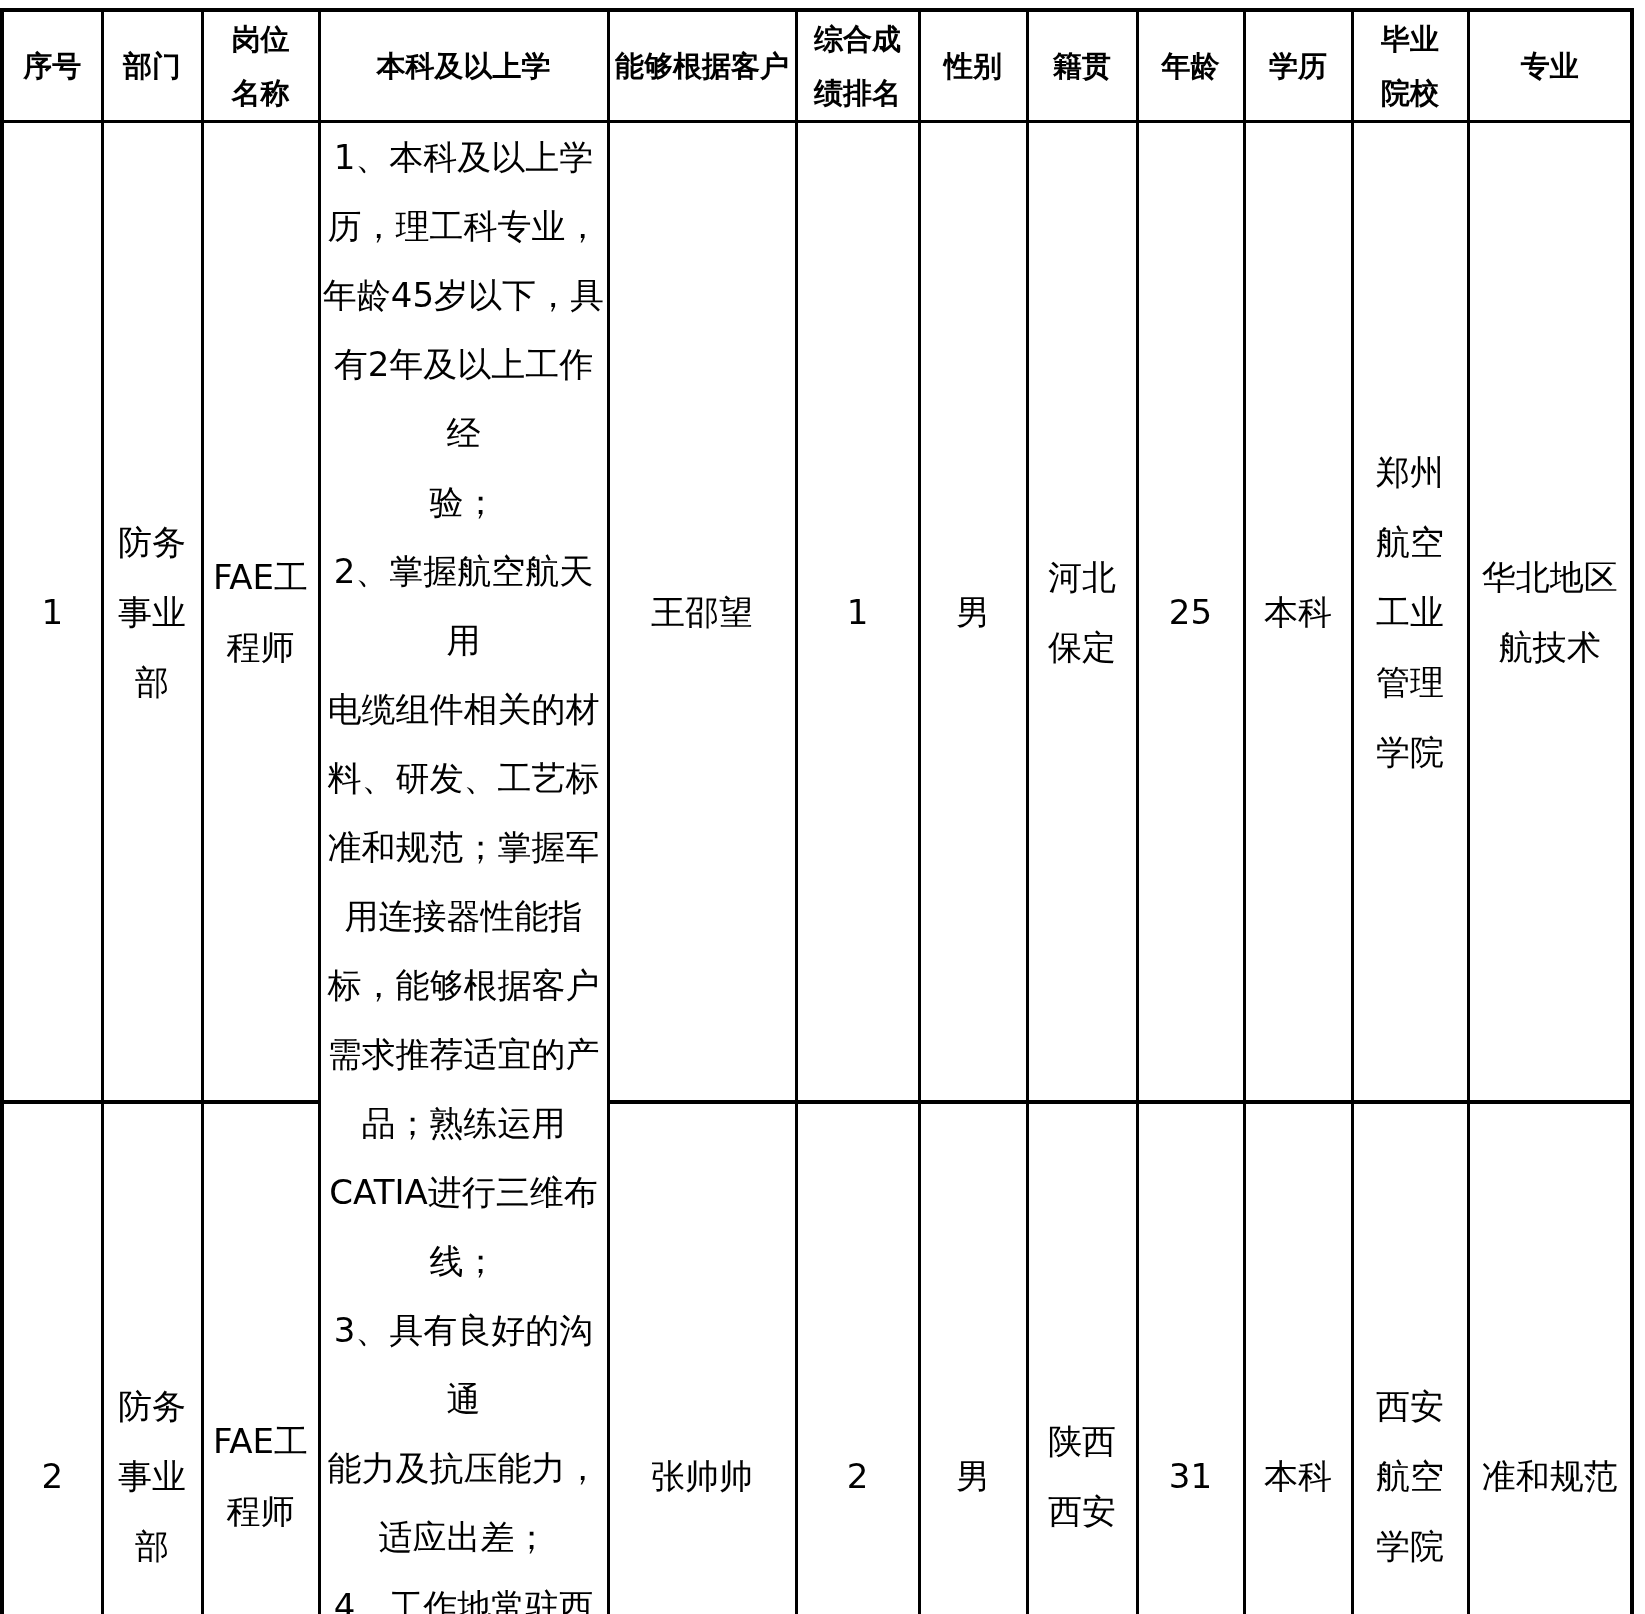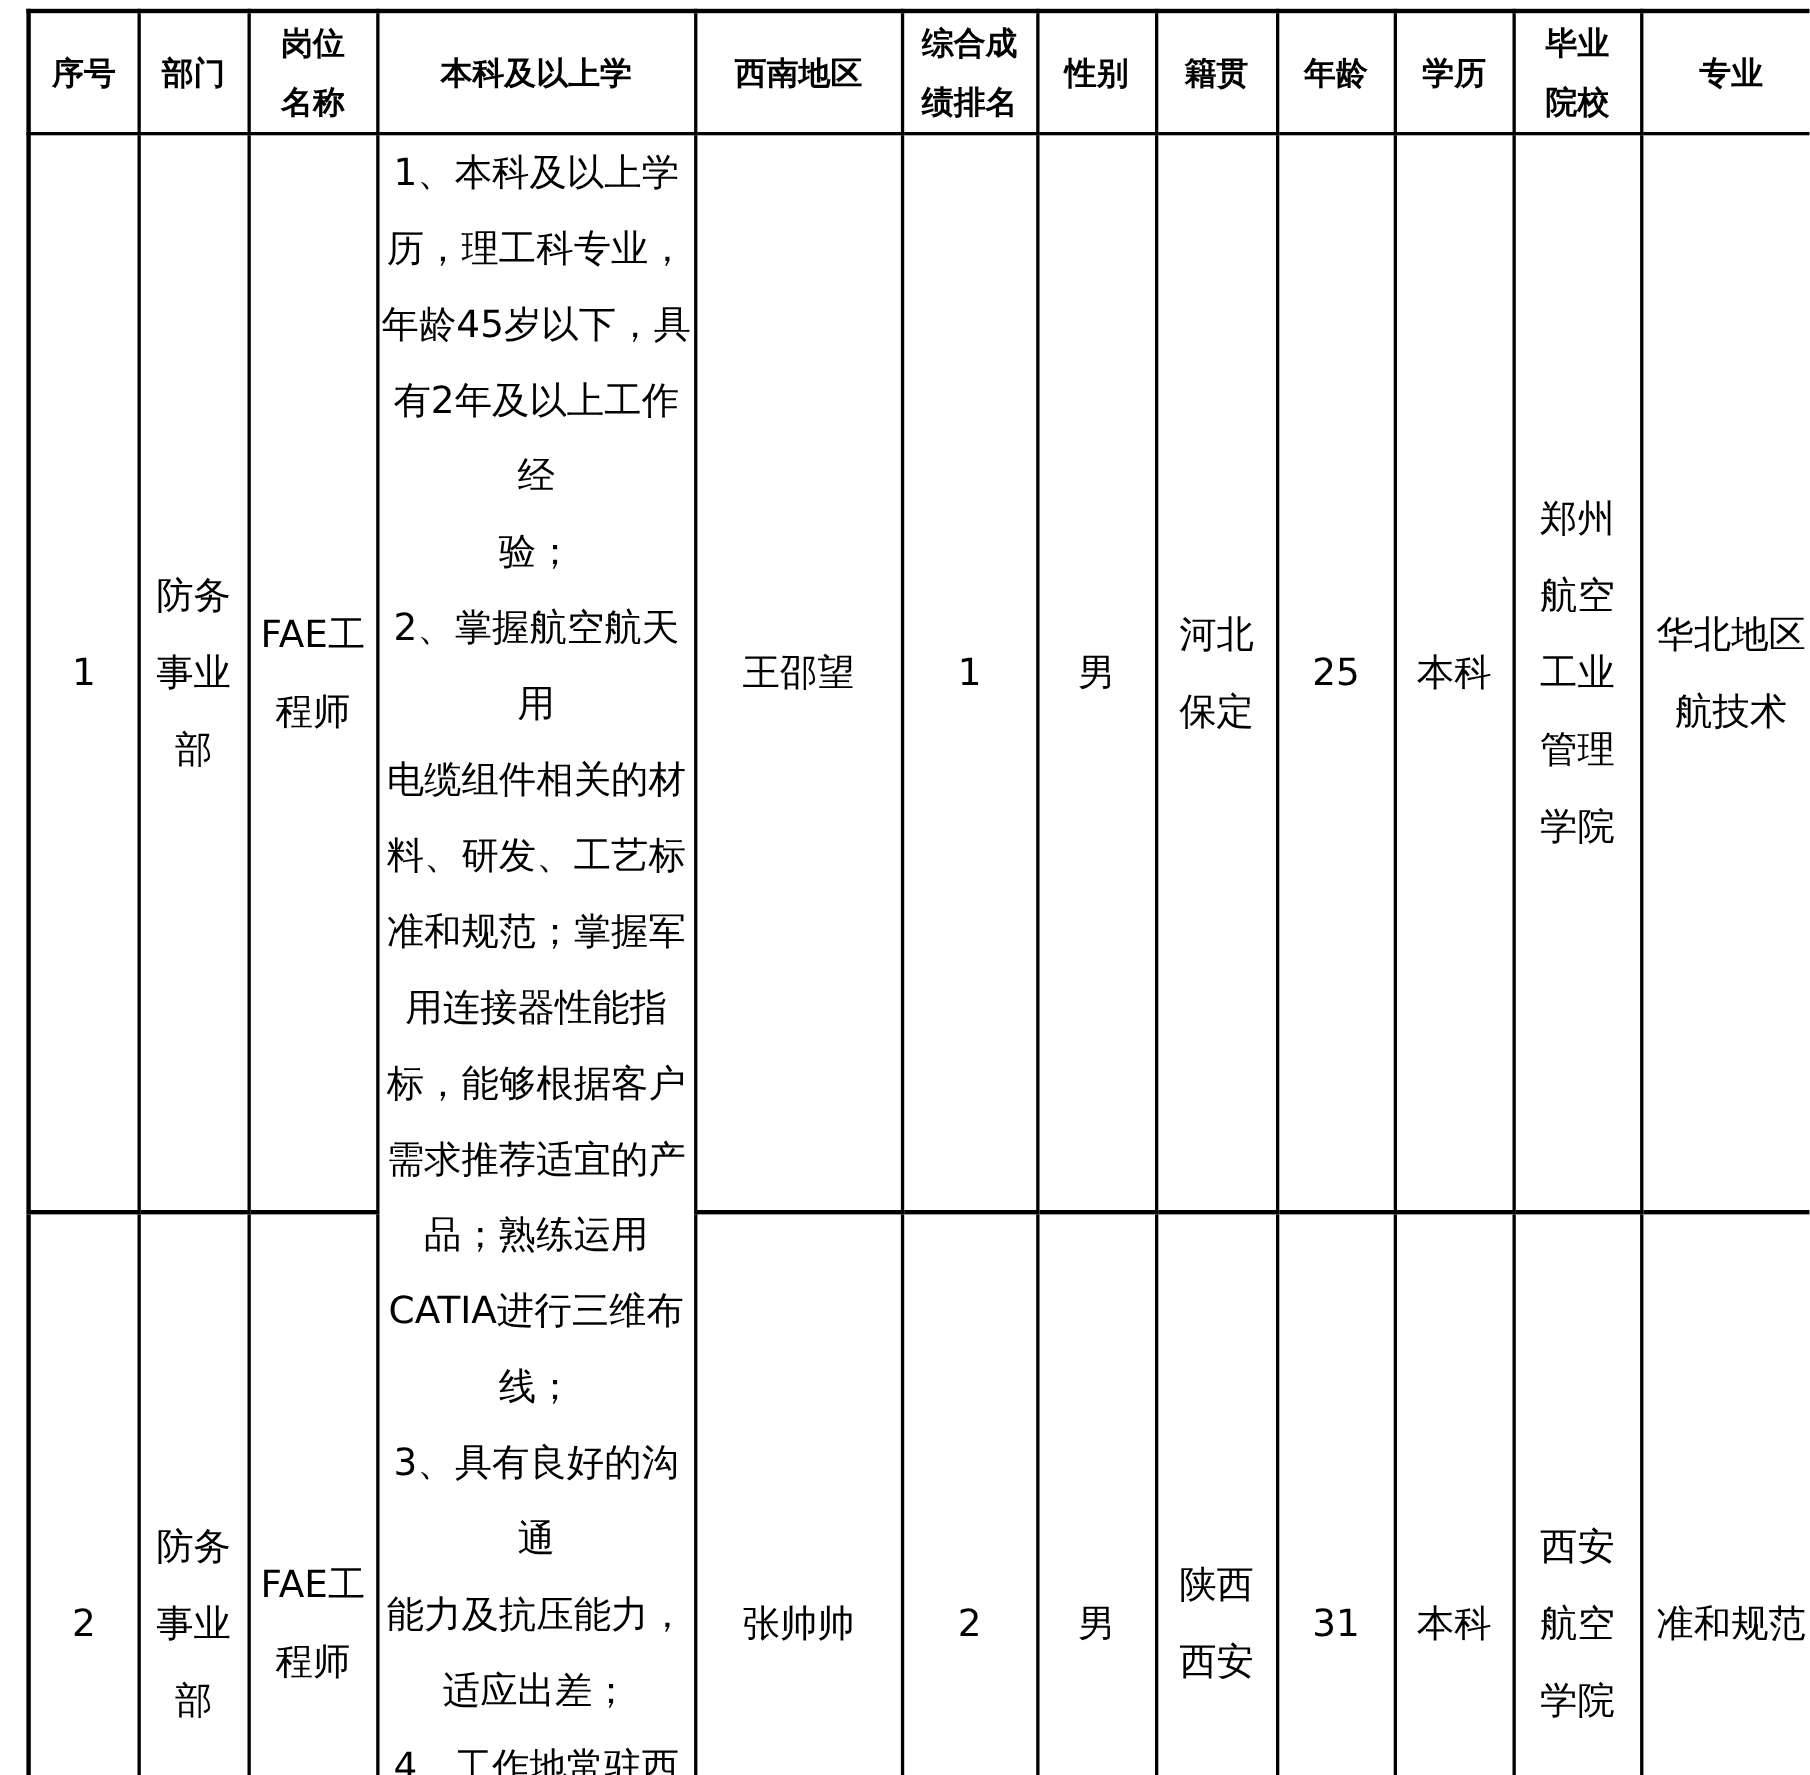--- a/index.html
+++ b/index.html
@@ -6,21 +6,21 @@
     margin: 0;
     padding: 0;
     background: #ffffff;
     font-family: "DejaVu Sans", "Liberation Sans", sans-serif;
   }
   .page {
     width: 1645px;
     height: 1614px;
     background: #ffffff;
     box-sizing: border-box;
-    padding: 8px 0 0 24px;
+    padding: 8px 0 0 0;
   }
   table.recruit {
     border-collapse: collapse;
     table-layout: fixed;
     width: 1630px;
     background: #ffffff;
   }
   table.recruit th,
   table.recruit td {
     border: 3px solid #000000;
@@ -81,21 +81,21 @@
         <col style="width:116px">
         <col style="width:164px">
     </colgroup>
     <thead>
       <tr>
         <th>序号</th>
         <th>部门</th>
         <th>岗位
 名称</th>
         <th>本科及以上学</th>
-        <th>西南地区</th>
+        <th>能够根据客户</th>
         <th>综合成
 绩排名</th>
         <th>性别</th>
         <th>籍贯</th>
         <th>年龄</th>
         <th>学历</th>
         <th>毕业
 院校</th>
         <th>专业</th>
       </tr>

